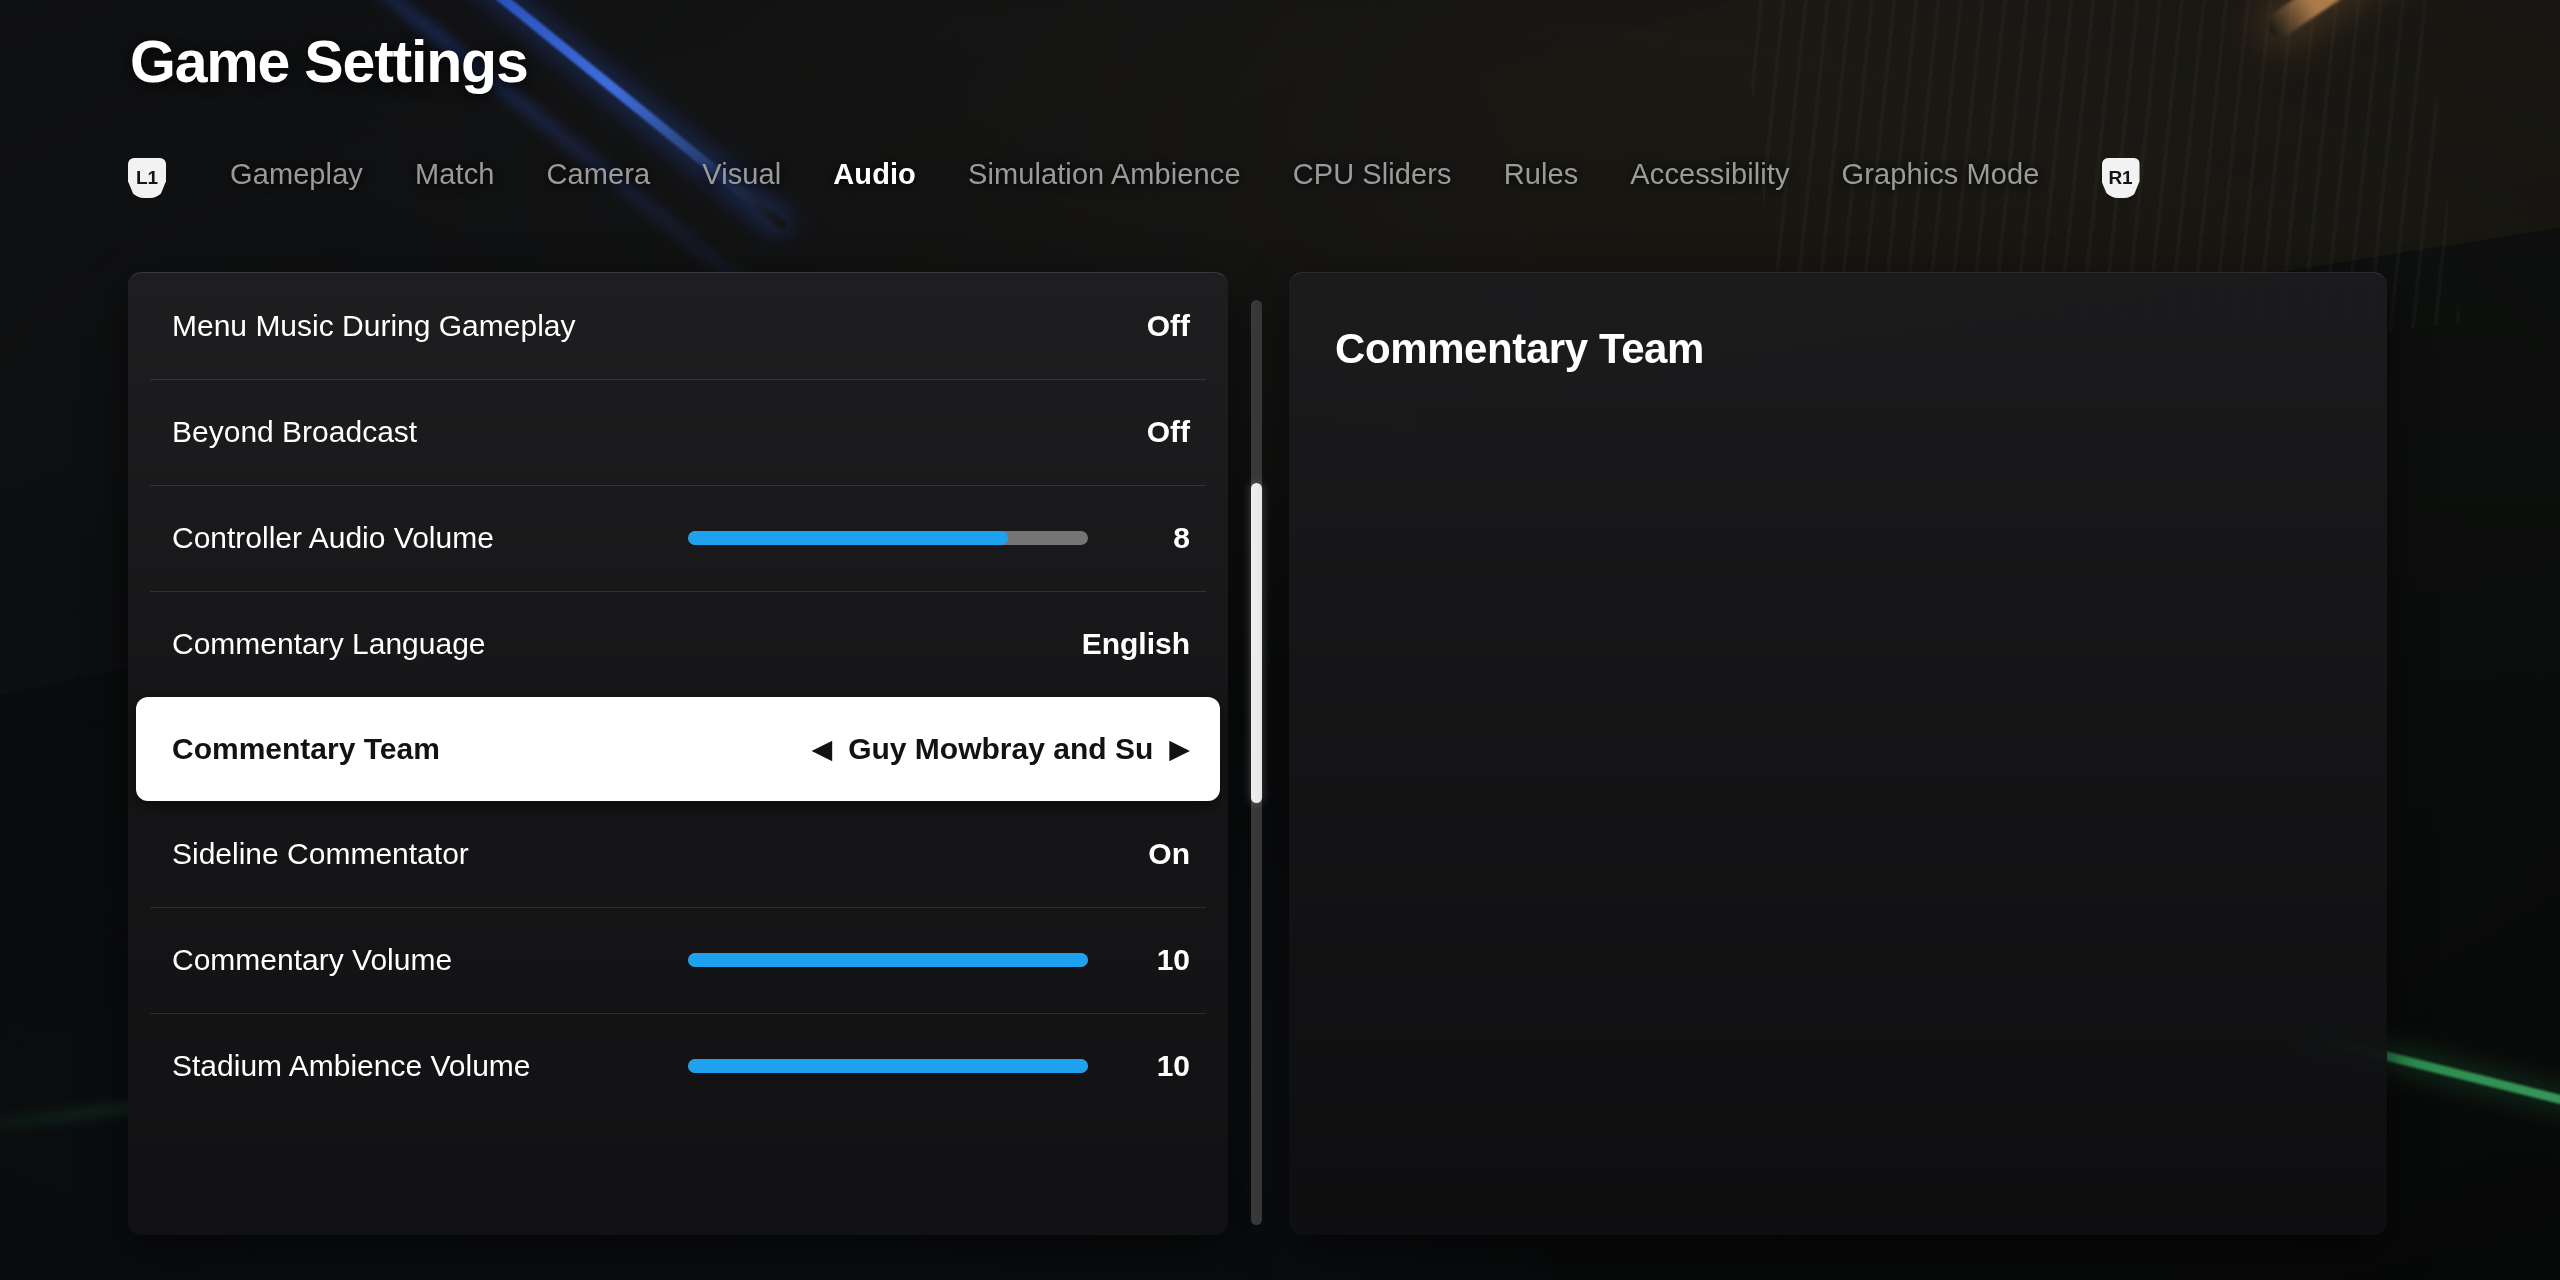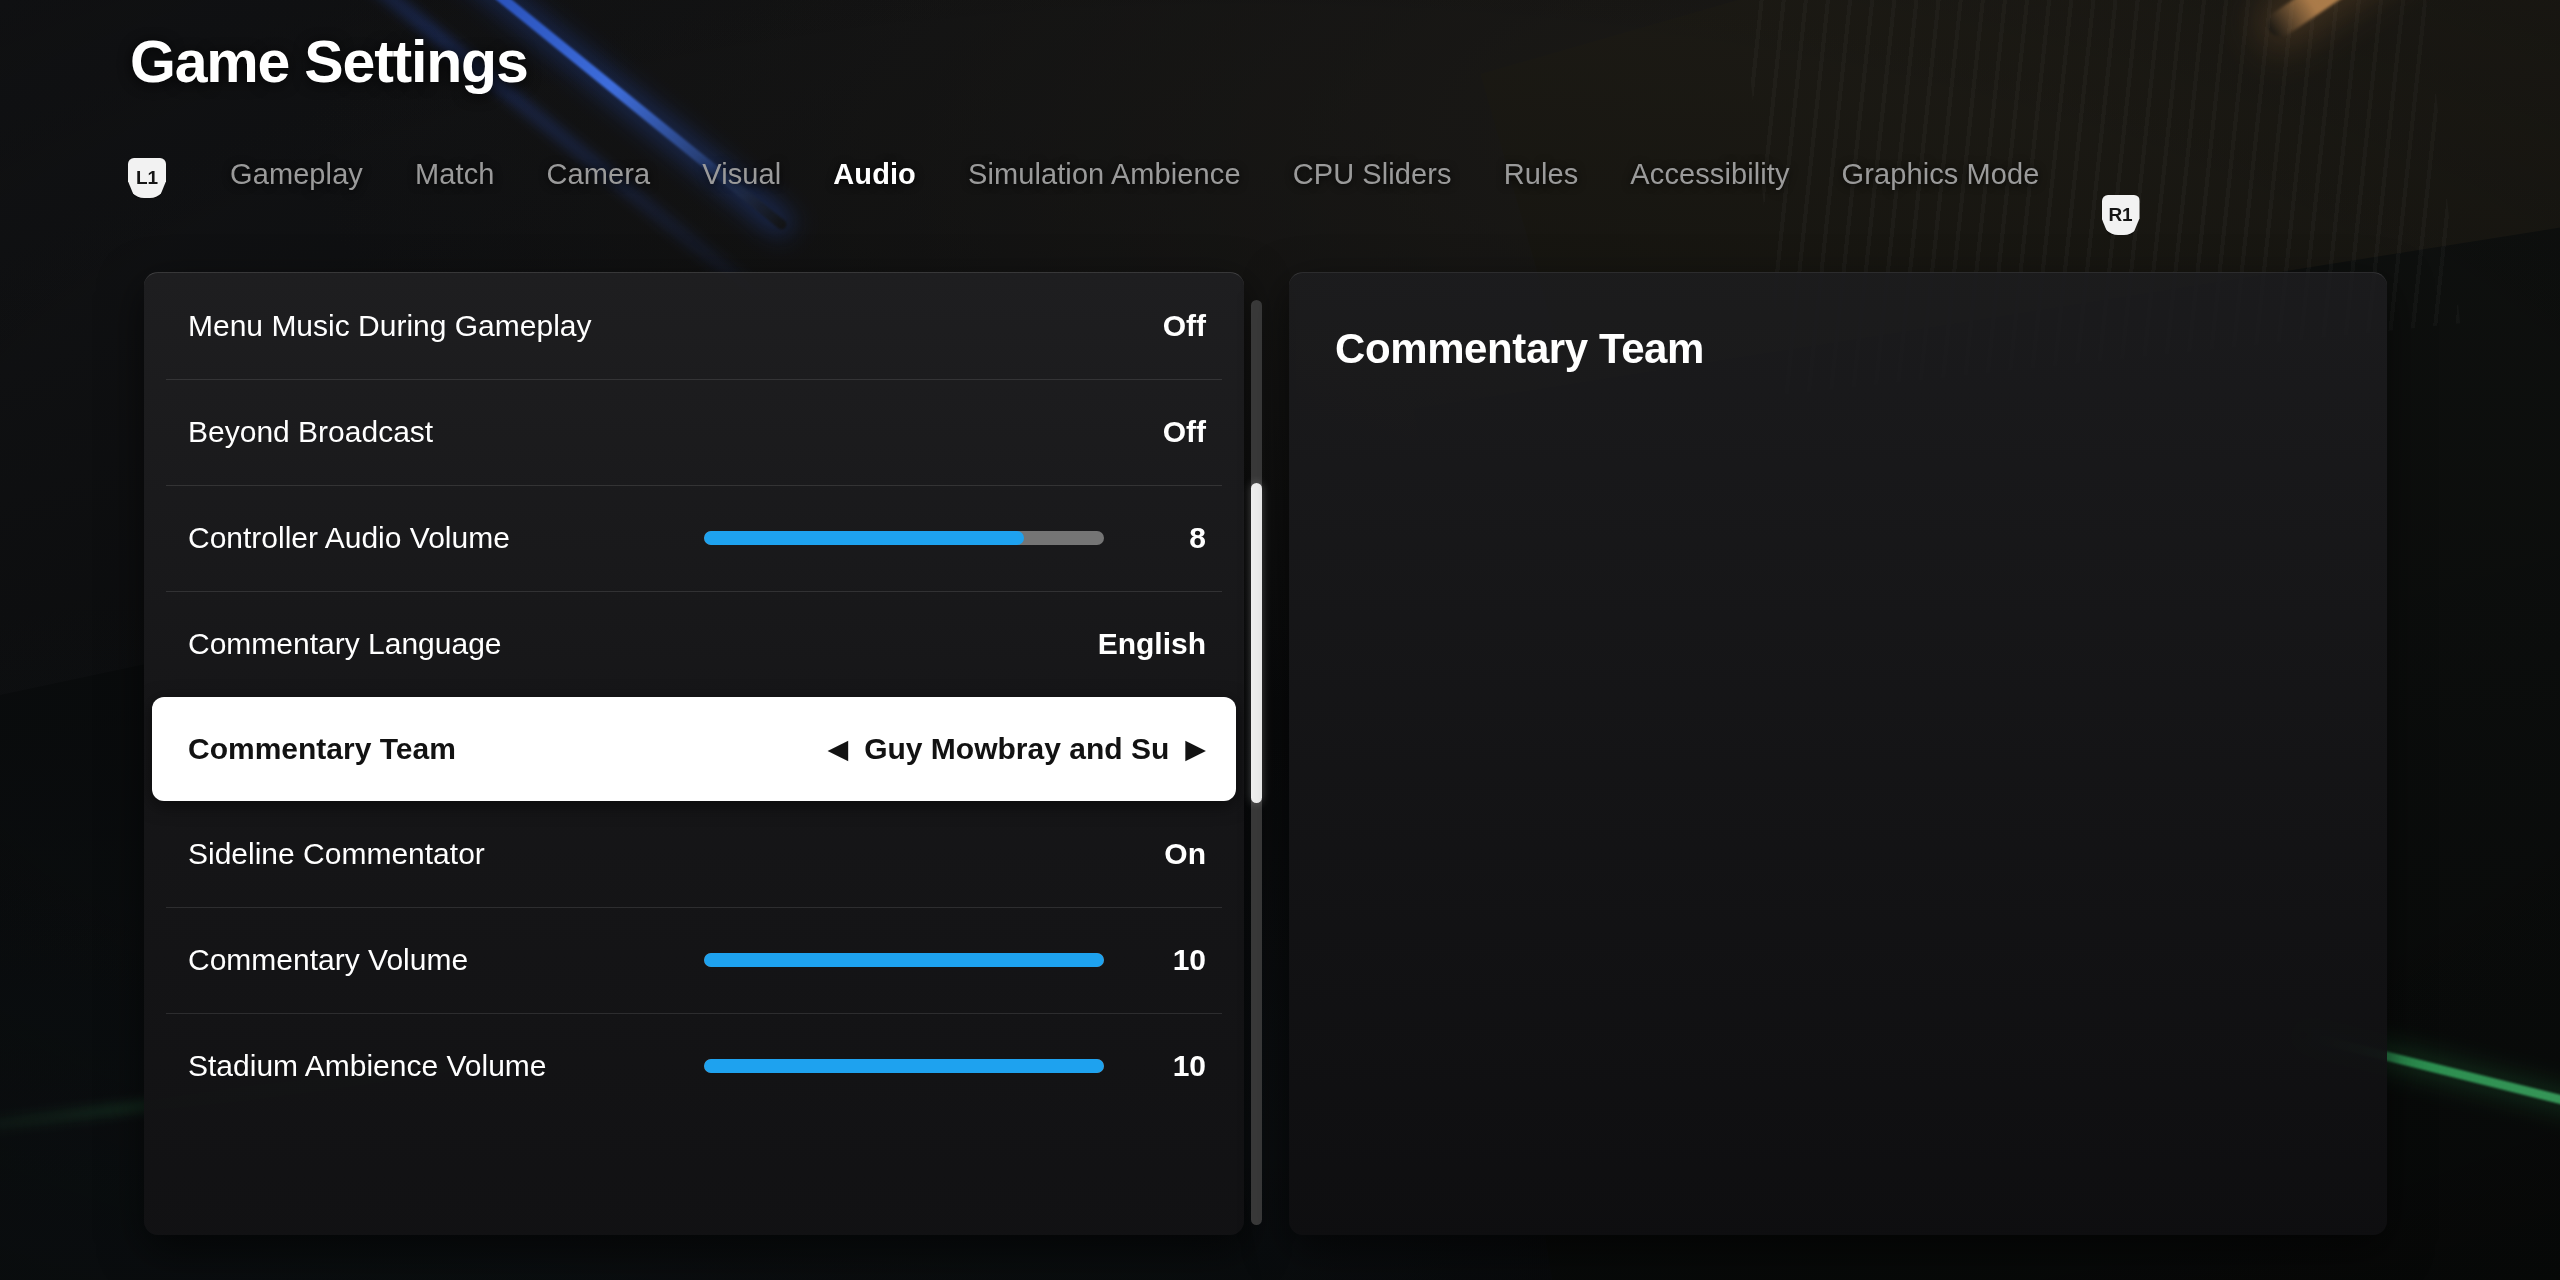--- a/index.html
+++ b/index.html
@@ -97,33 +97,33 @@
   }
   .bumper {
     width:38px; height:40px; flex:0 0 auto;
     background:#f2f2f2;
     border-radius:6px 6px 16px 16px;
     clip-path:polygon(0 0, 100% 0, 100% 58%, 82% 100%, 18% 100%, 0 58%);
     display:flex; align-items:center; justify-content:center;
     color:#151515; font-size:19px; font-weight:bold;
     box-shadow:0 1px 5px rgba(0,0,0,.6);
   }
-  .bumper.r { margin-left:36px;margin-top:37px; }
+  .bumper.r { margin-left:36px; }
   .tabs { display:flex; align-items:center; }
   .tab {
     font-size:29px; color:#9a9a9a; padding:0 26px; white-space:nowrap;
     letter-spacing:.1px;
     text-shadow:0 1px 8px rgba(0,0,0,.9);
   }
   .tab.first { margin-left:38px; }
   .tab.active { color:#ffffff; font-weight:bold; }
 
   
   .left-panel {
-    position:absolute; left:144px; top:272px;
+    position:absolute; left:128px; top:272px;
     width:1100px; height:963px;
     background:linear-gradient(180deg, rgba(31,31,33,.97) 0%, rgba(23,23,25,.97) 45%, rgba(18,18,20,.97) 100%);
     border-radius:14px;
     border-top:1px solid rgba(255,255,255,.16);
     box-shadow:0 14px 44px rgba(0,0,0,.6);
     overflow:hidden;
   }
   .rows { padding:0 0; }
   .row {
     position:relative; height:106px;

